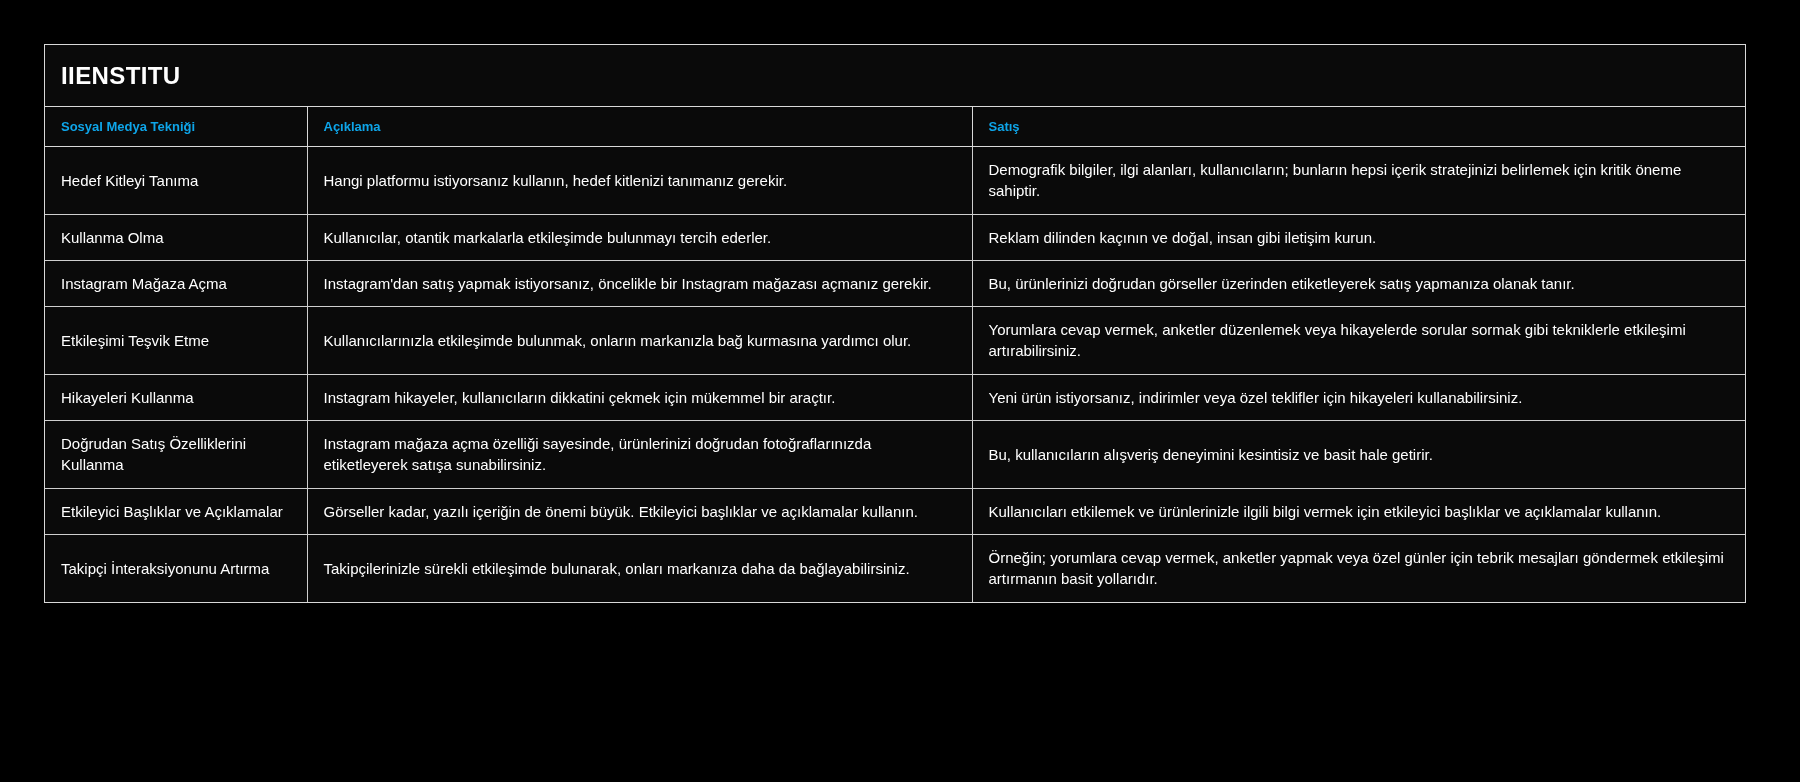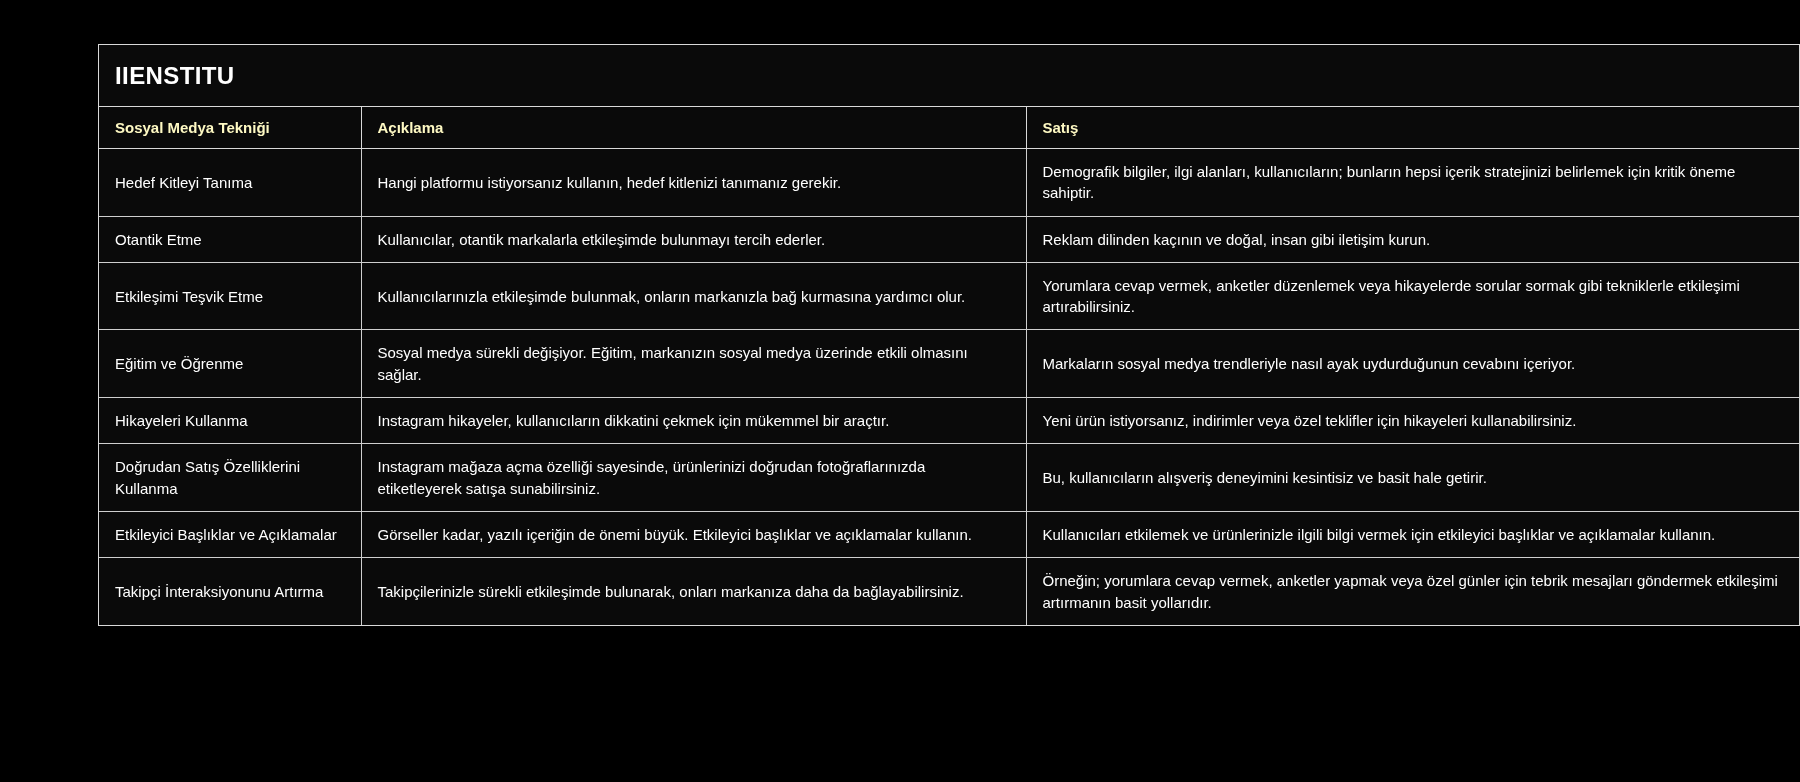--- a/index.html
+++ b/index.html
@@ -14,21 +14,21 @@
     font-family: "Liberation Sans", sans-serif;
     -webkit-font-smoothing: antialiased;
   }
   .page {
     width: 1800px;
     height: 782px;
     background: #000000;
     box-sizing: border-box;
     display: flex;
     align-items: flex-start;
-    justify-content: flex-end;
+    justify-content: flex-start;
     padding-top: 44px;
     padding-left: 44px;
   }
   .card {
     width: 1702px;
     border: 1px solid #d9d9d9;
     background: #0a0a0a;
     box-sizing: border-box;
   }
   .brand-bar {
@@ -45,22 +45,22 @@
     font-weight: bold;
     letter-spacing: 0.4px;
   }
   table.tech-table {
     width: 100%;
     border-collapse: collapse;
     table-layout: fixed;
   }
   table.tech-table th {
     text-align: left;
-    color: #fef9c3;
-    font-size: 15px;
+    color: #0ea5e9;
+    font-size: 13px;
     font-weight: bold;
     padding: 12px 16px;
     background: #0a0a0a;
     border-bottom: 1px solid #d9d9d9;
     border-right: 1px solid #d9d9d9;
     vertical-align: middle;
   }
   table.tech-table th:last-child { border-right: none; }
   table.tech-table td {
     color: #ffffff;
@@ -101,33 +101,33 @@
           <th>Satış</th>
         </tr>
       </thead>
       <tbody>
         <tr>
           <td>Hedef Kitleyi Tanıma</td>
           <td>Hangi platformu istiyorsanız kullanın, hedef kitlenizi tanımanız gerekir.</td>
           <td>Demografik bilgiler, ilgi alanları, kullanıcıların; bunların hepsi içerik stratejinizi belirlemek için kritik öneme sahiptir.</td>
         </tr>
         <tr>
-          <td>Otantik Etme</td>
+          <td>Kullanma Olma</td>
           <td>Kullanıcılar, otantik markalarla etkileşimde bulunmayı tercih ederler.</td>
           <td>Reklam dilinden kaçının ve doğal, insan gibi iletişim kurun.</td>
+        </tr>
+        <tr>
+          <td>Instagram Mağaza Açma</td>
+          <td>Instagram'dan satış yapmak istiyorsanız, öncelikle bir Instagram mağazası açmanız gerekir.</td>
+          <td>Bu, ürünlerinizi doğrudan görseller üzerinden etiketleyerek satış yapmanıza olanak tanır.</td>
         </tr>
         <tr>
           <td>Etkileşimi Teşvik Etme</td>
           <td>Kullanıcılarınızla etkileşimde bulunmak, onların markanızla bağ kurmasına yardımcı olur.</td>
           <td>Yorumlara cevap vermek, anketler düzenlemek veya hikayelerde sorular sormak gibi tekniklerle etkileşimi artırabilirsiniz.</td>
-        </tr>
-        <tr>
-          <td>Eğitim ve Öğrenme</td>
-          <td>Sosyal medya sürekli değişiyor. Eğitim, markanızın sosyal medya üzerinde etkili olmasını sağlar.</td>
-          <td>Markaların sosyal medya trendleriyle nasıl ayak uydurduğunun cevabını içeriyor.</td>
         </tr>
         <tr>
           <td>Hikayeleri Kullanma</td>
           <td>Instagram hikayeler, kullanıcıların dikkatini çekmek için mükemmel bir araçtır.</td>
           <td>Yeni ürün istiyorsanız, indirimler veya özel teklifler için hikayeleri kullanabilirsiniz.</td>
         </tr>
         <tr>
           <td>Doğrudan Satış Özelliklerini Kullanma</td>
           <td>Instagram mağaza açma özelliği sayesinde, ürünlerinizi doğrudan fotoğraflarınızda etiketleyerek satışa sunabilirsiniz.</td>
           <td>Bu, kullanıcıların alışveriş deneyimini kesintisiz ve basit hale getirir.</td>

